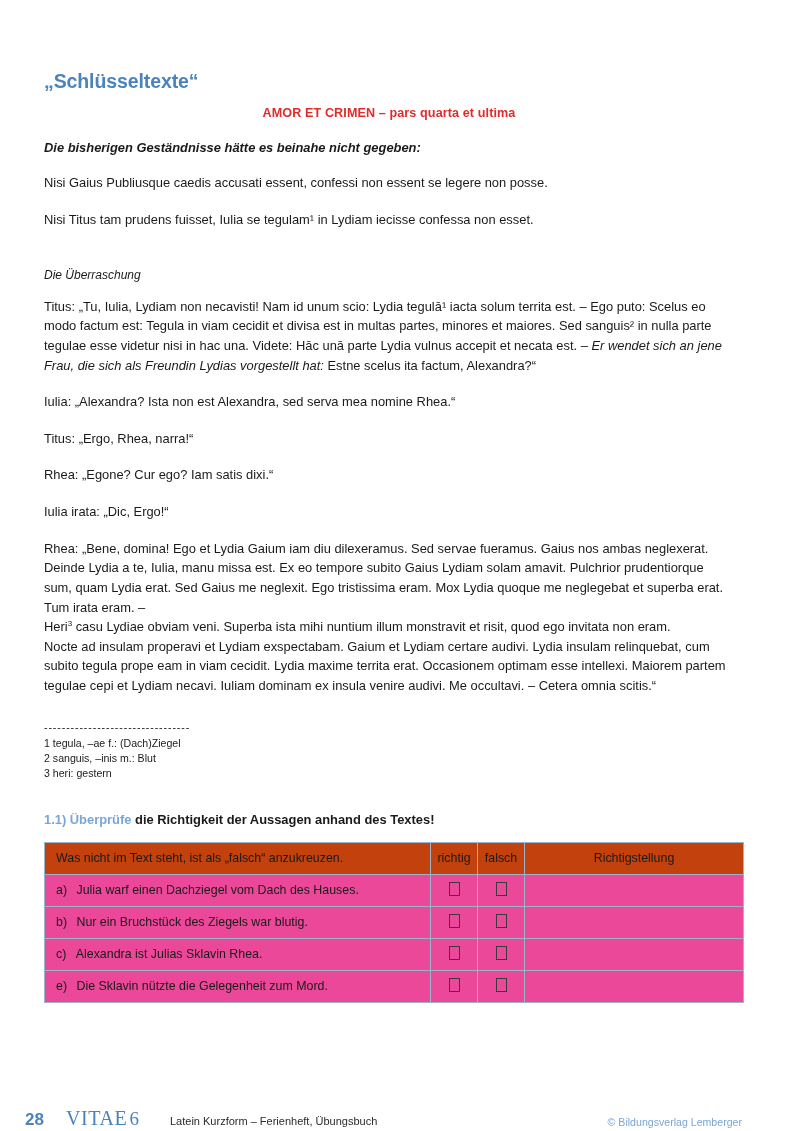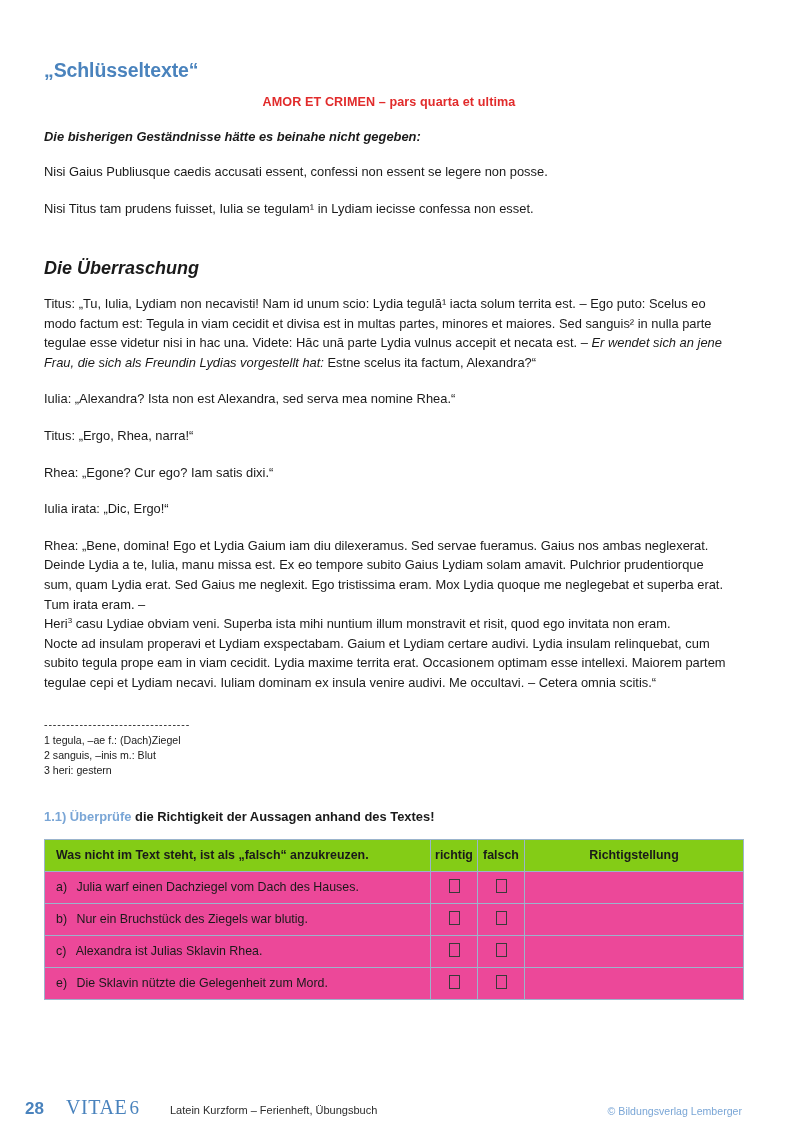--- a/index.html
+++ b/index.html
@@ -11,21 +11,21 @@
   body {
     width: 800px;
     height: 1131px;
     position: relative;
     font-family: "Liberation Sans", sans-serif;
     color: #1a1a1a;
     overflow: hidden;
   }
   .page {
     position: absolute;
-    left: 0; top: 3px;
+    left: 0; top: 14px;
     width: 800px;
     height: 844px;
     box-sizing: border-box;
     padding: 8px;
   }
   .content {
     position: absolute;
     left: 44px;
     top: 56px;
     width: 690px;
@@ -48,25 +48,24 @@
     text-align: center;
   }
   .section-lead {
     font-size: 12.9px;
     font-style: italic;
     font-weight: bold;
     margin: 0 0 17px 0;
     line-height: 1.35;
   }
   .section-head {
-    font-size: 18px;
+    font-size: 12px;
     font-style: italic;
     margin: 0 0 14px 0;
     line-height: 1.35;
-    font-weight: bold;
   }
   .spacer-md { height: 20px; }
 
   
   p.para {
     font-size: 12.9px;
     line-height: 1.52;
     margin: 0 0 17px 0;
     text-align: left;
   }
@@ -113,22 +112,22 @@
     table-layout: fixed;
     font-size: 12.4px;
   }
   table.exercise-table th,
   table.exercise-table td {
     border: 1px solid #9bb4cc;
     padding: 0;
     vertical-align: middle;
   }
   table.exercise-table thead th {
-    background: #84cc16;
-    font-weight: bold;
+    background: #c2410c;
+    font-weight: normal;
     height: 31px;
   }
   .th-statement {
     width: 374px;
     text-align: left;
     padding-left: 11px !important;
   }
   .th-right { width: 46px; text-align: center; }
   .th-wrong { width: 46px; text-align: center; }
   .th-correction { width: 218px; text-align: center; }

